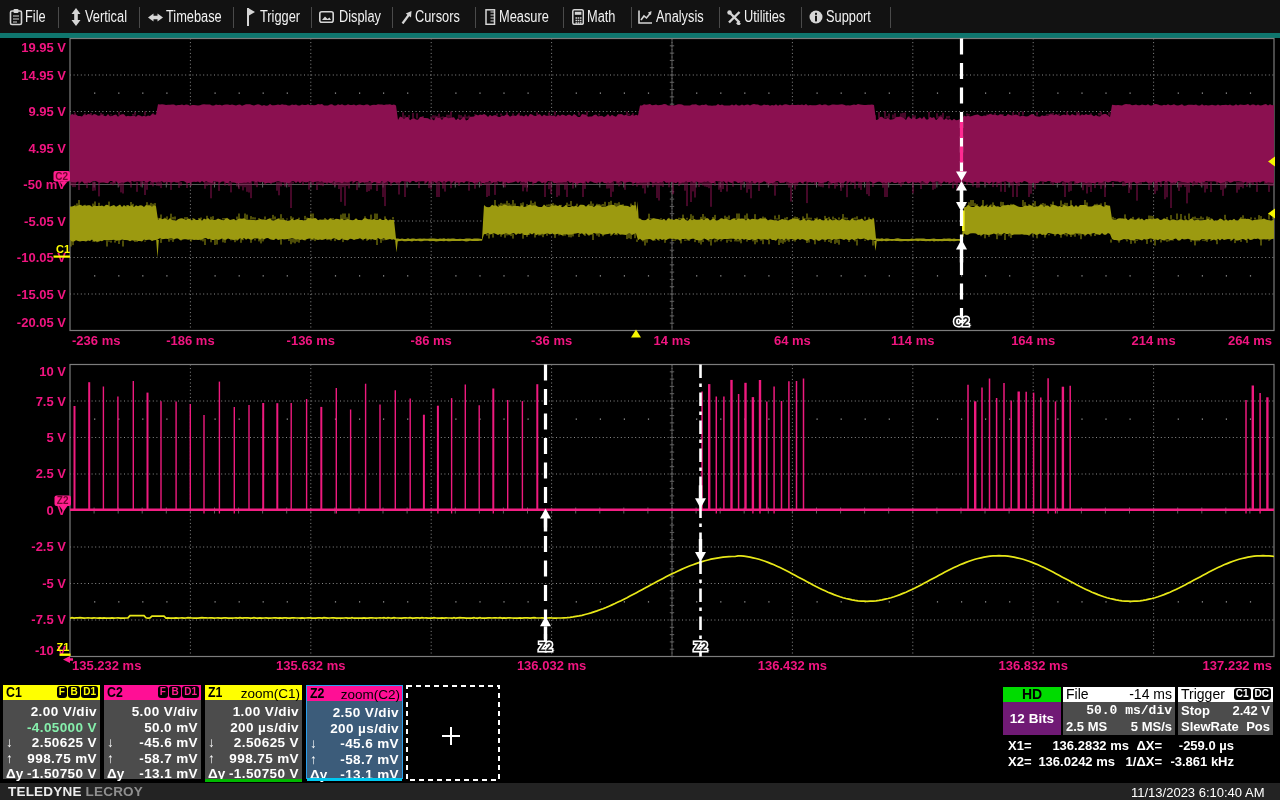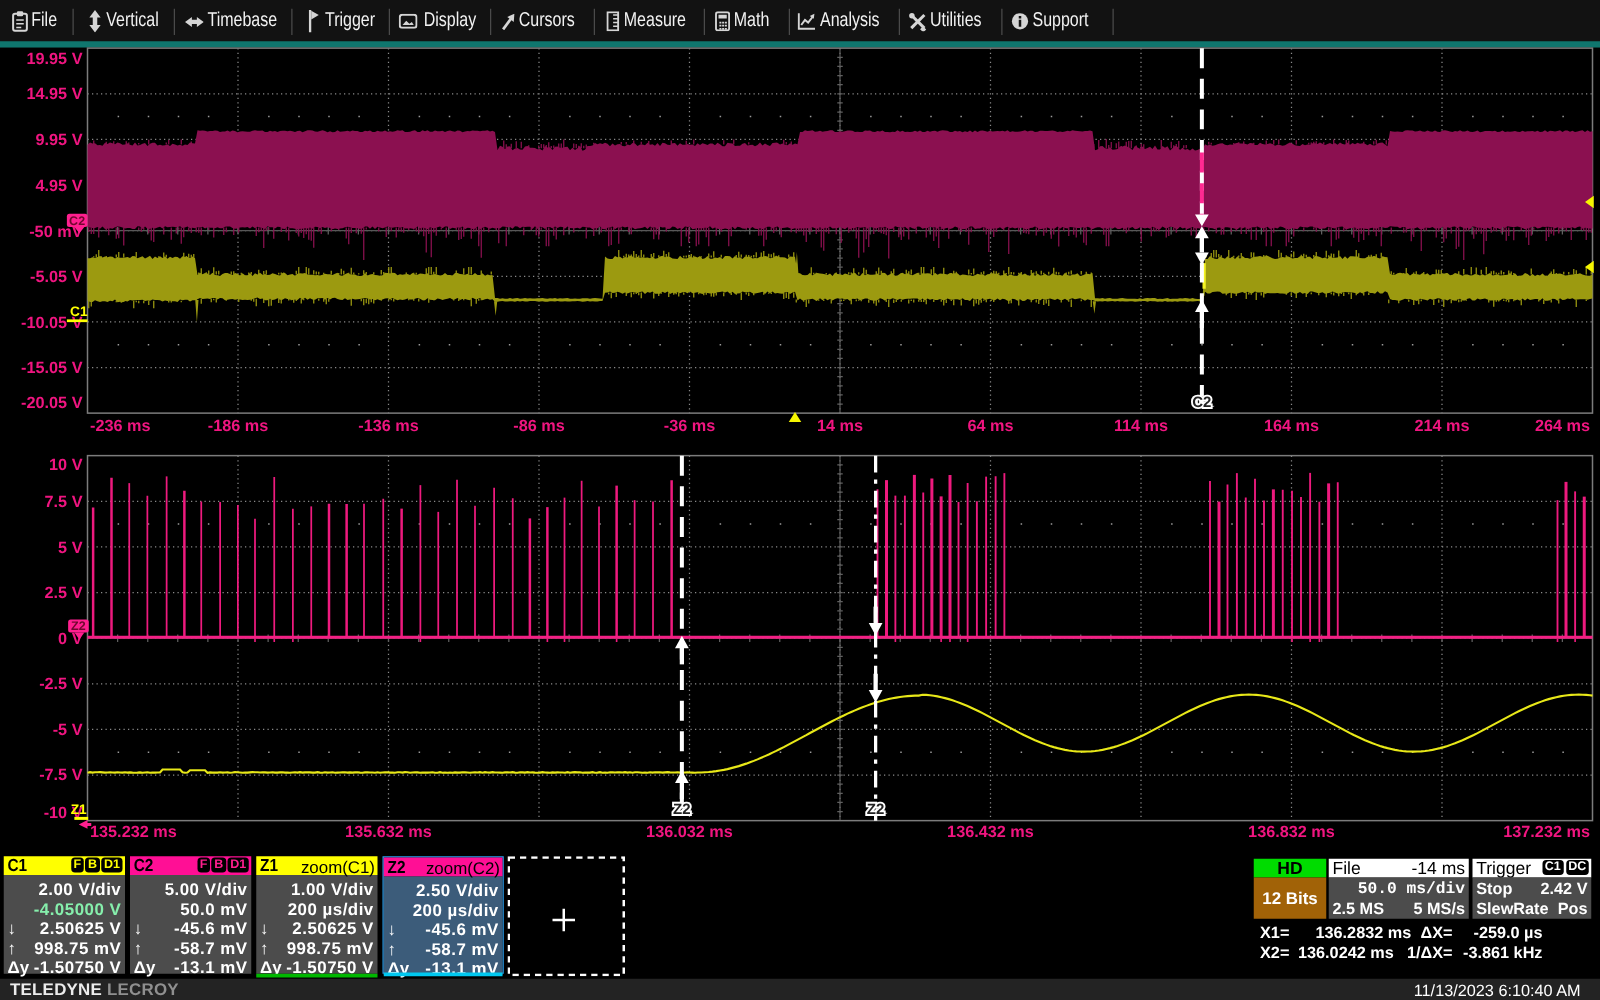--- a/index.html
+++ b/index.html
@@ -387,21 +387,21 @@
       </div>
     </div>
     <div style="position:absolute;left:0;bottom:-2.5px;width:100%;height:2.5px;background:#00c8f0;"></div>
   </div>
 <svg style="position:absolute;left:406px;top:685px;" width="94" height="96">
     <rect x="1" y="1" width="92" height="94" fill="none" stroke="#fff" stroke-width="2" stroke-dasharray="5 4"></rect>
     <path d="M45 42 V60 M36 51 H54" stroke="#fff" stroke-width="2"></path>
   </svg>
 <div style="position:absolute;left:1003px;top:686.5px;width:58px;">
 <div style="background:#00dc00;color:#000;font-size:14px;font-weight:bold;text-align:center;height:15.5px;line-height:15px;">HD</div>
-<div style="background:#a16207;color:#fff;font-size:13.5px;font-weight:bold;height:33px;line-height:33px;text-align:center;">12 Bits</div>
+<div style="background:#701a75;color:#fff;font-size:13.5px;font-weight:bold;height:33px;line-height:33px;text-align:center;">12 Bits</div>
   </div>
 <div style="position:absolute;left:1063px;top:686.5px;width:112px;">
 <div style="background:#fff;color:#000;font-size:14px;height:15.5px;line-height:15px;position:relative;">
       <span style="position:absolute;left:3px;">File</span>
       <span style="position:absolute;right:3px;">-14 ms</span>
     </div>
 <div style="background:#4c4c4c;color:#fff;font-size:13px;font-weight:bold;height:33px;position:relative;">
 <span style="position:absolute;right:3px;top:1px;font-family:Liberation Mono, monospace;">50.0 ms/div</span>
 <span style="position:absolute;left:3px;top:16.5px;">2.5 MS</span>
       <span style="position:absolute;right:3px;top:16.5px;">5 MS/s</span>

